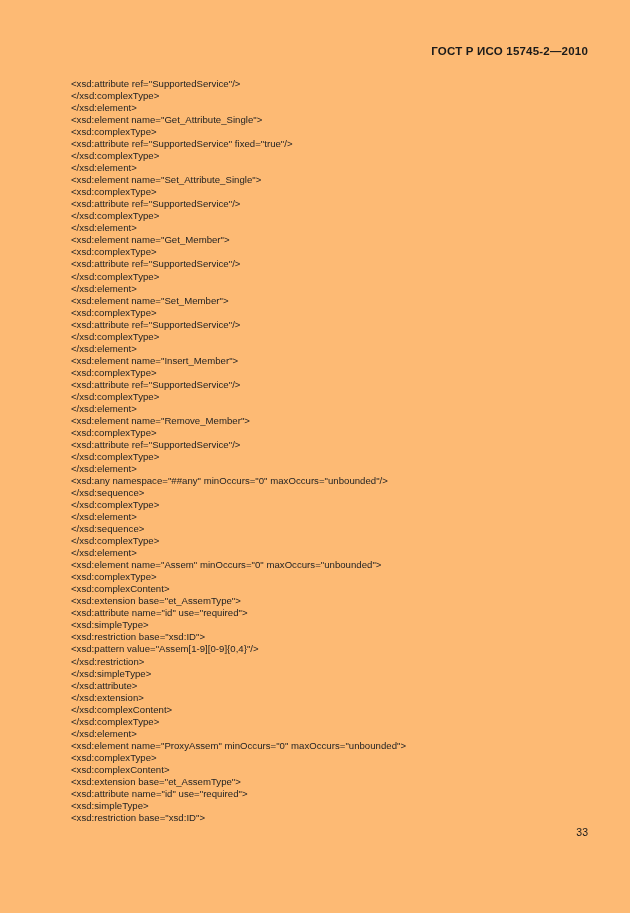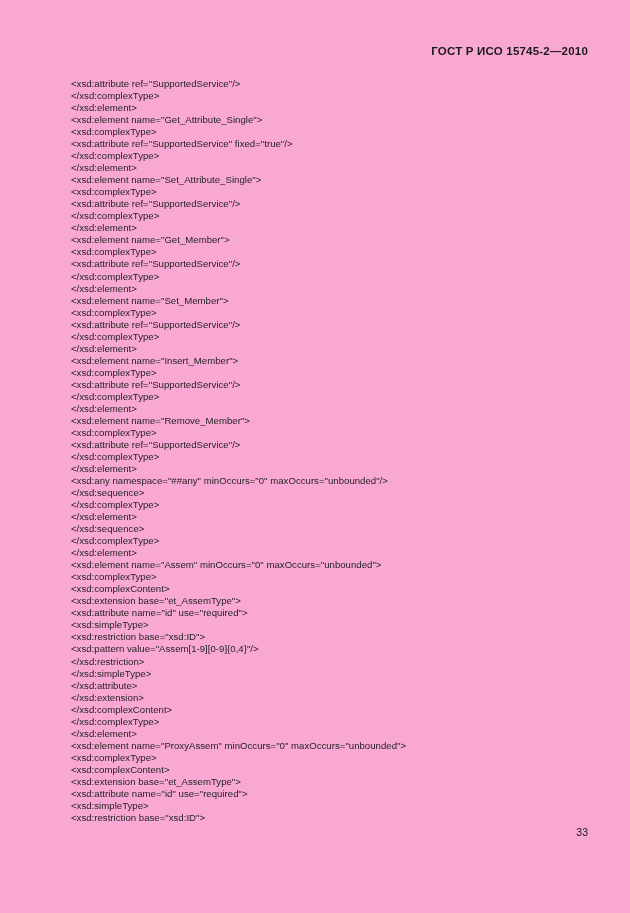--- a/index.html
+++ b/index.html
@@ -9,21 +9,21 @@
     background: #ffffff;
   }
   body {
     font-family: "Liberation Sans", sans-serif;
     color: #1a1a1a;
   }
   .page {
     position: relative;
     width: 630px;
     height: 913px;
-    background: #f9a8d4;
+    background: #fdba74;
     overflow: hidden;
     box-sizing: border-box;
   }
   
   .page-header {
     position: absolute;
     top: 45px;
     left: 0;
     right: 42px;
     text-align: right;

